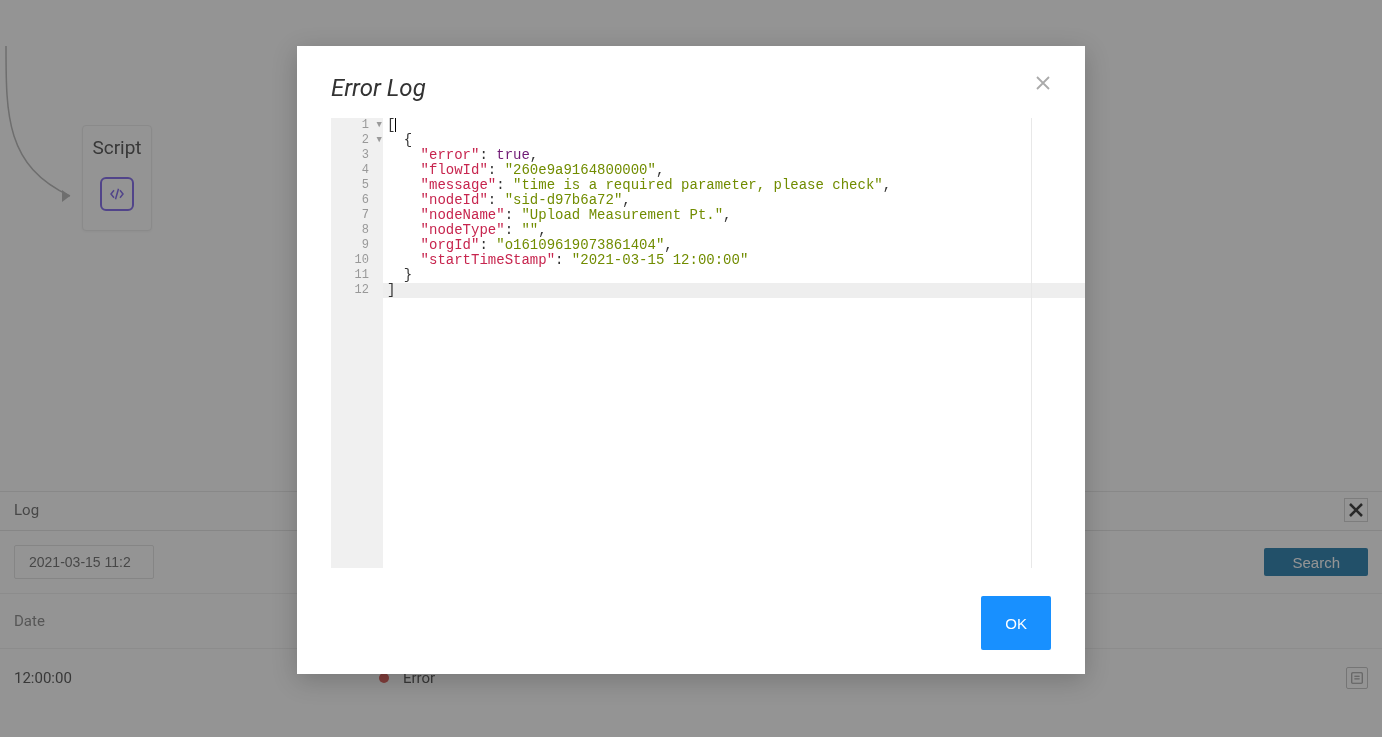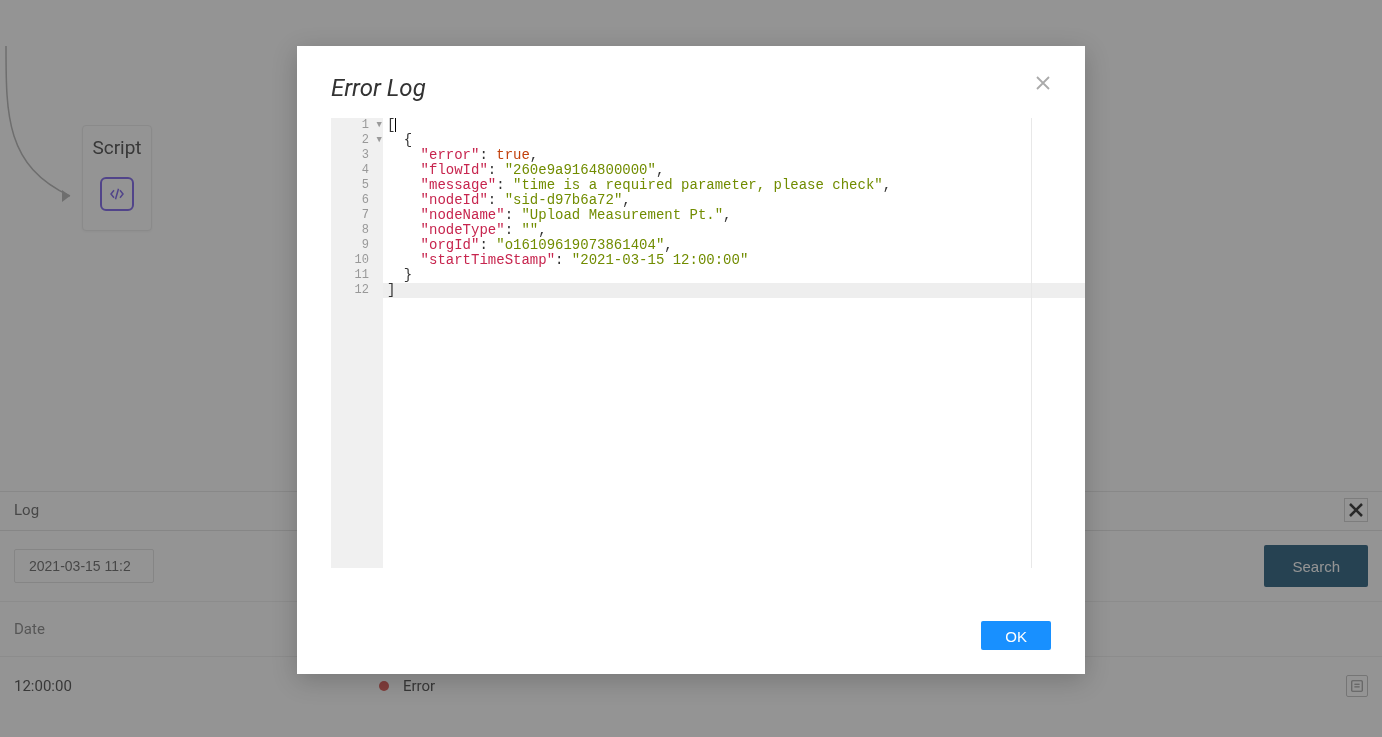--- a/index.html
+++ b/index.html
@@ -50,21 +50,21 @@
   .panel-filter {
     display: flex; align-items: center; padding: 14px 14px; gap: 14px;
     border-bottom: 1px solid #eee;
   }
   .date-input {
     height: 34px; width: 140px; border: 1px solid #ddd; border-radius: 2px;
     padding: 0 14px; font-size: 14px; color: #555;
   }
   .flex-spacer { flex: 1; }
   .search-btn {
-    height: 42px; padding: 0 28px; background: #0c4a6e; color: #fff;
+    height: 28px; padding: 0 28px; background: #0369a1; color: #fff;
     border: none; border-radius: 2px; font-size: 15px; cursor: pointer;
   }
   .panel-table-header {
     display: flex; padding: 18px 14px 18px 14px;
     color: #777; font-size: 15px;
     border-bottom: 1px solid #eee;
   }
   .panel-row {
     display: flex; padding: 18px 14px 18px 14px;
     color: #333; font-size: 15px; align-items: center;
@@ -123,34 +123,34 @@
     position: absolute; left: 52px; right: 0; top: 0; bottom: 0;
     background: #fff; padding-left: 4px;
   }
   .code-line {
     height: 15px; line-height: 15px; white-space: pre;
   }
   .code-line.highlight { background: #eeeeee; margin-left: -4px; padding-left: 4px; margin-right: -180px; }
   .tok-pun { color: #333; }
   .tok-key { color: #c7254e; }
   .tok-str { color: #718c00; }
-  .tok-const { color: #c2410c; }
+  .tok-const { color: #701a75; }
   .ruler {
     position: absolute; top: 0; bottom: 0; left: 648px; width: 1px;
     background: #e8e8e8;
   }
   .cursor {
     display: inline-block; width: 1px; height: 14px; background: #000; vertical-align: middle;
   }
   .dialog-footer {
     display: flex; justify-content: flex-end; padding: 18px 34px 24px 34px;
   }
   .ok-btn {
     background: #1890ff; color: #fff; border: none;
-    height: 29px; padding: 7px 24px; border-radius: 2px;
+    height: 54px; padding: 7px 24px; border-radius: 2px;
     font-size: 15px; cursor: pointer;
   }
 </style>
 </head>
 <body>
 
 <div class="canvas-area">
   <svg class="bg-arrow" viewBox="0 0 94 160">
     <path d="M 10 0 C 10 70, 10 120, 74 150" stroke="#aaa" stroke-width="1.5" fill="none"></path>
     <polygon points="74,150 66,144 66,156" fill="#aaa"></polygon>

